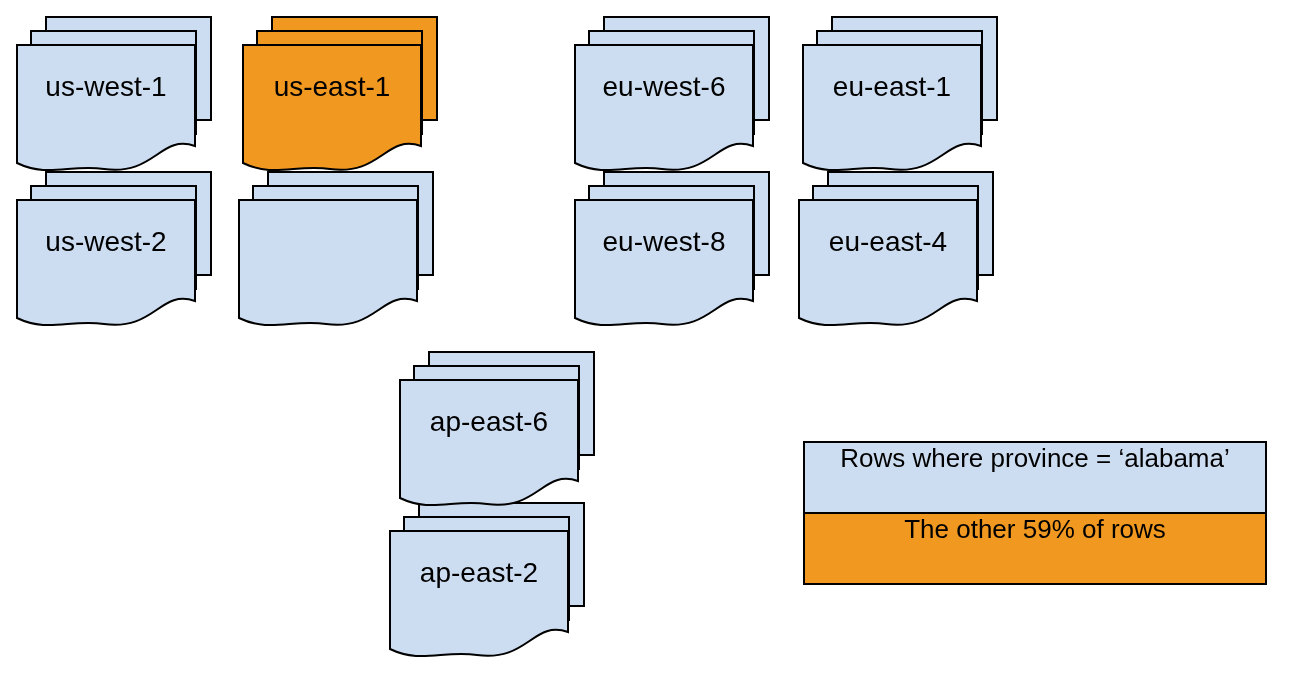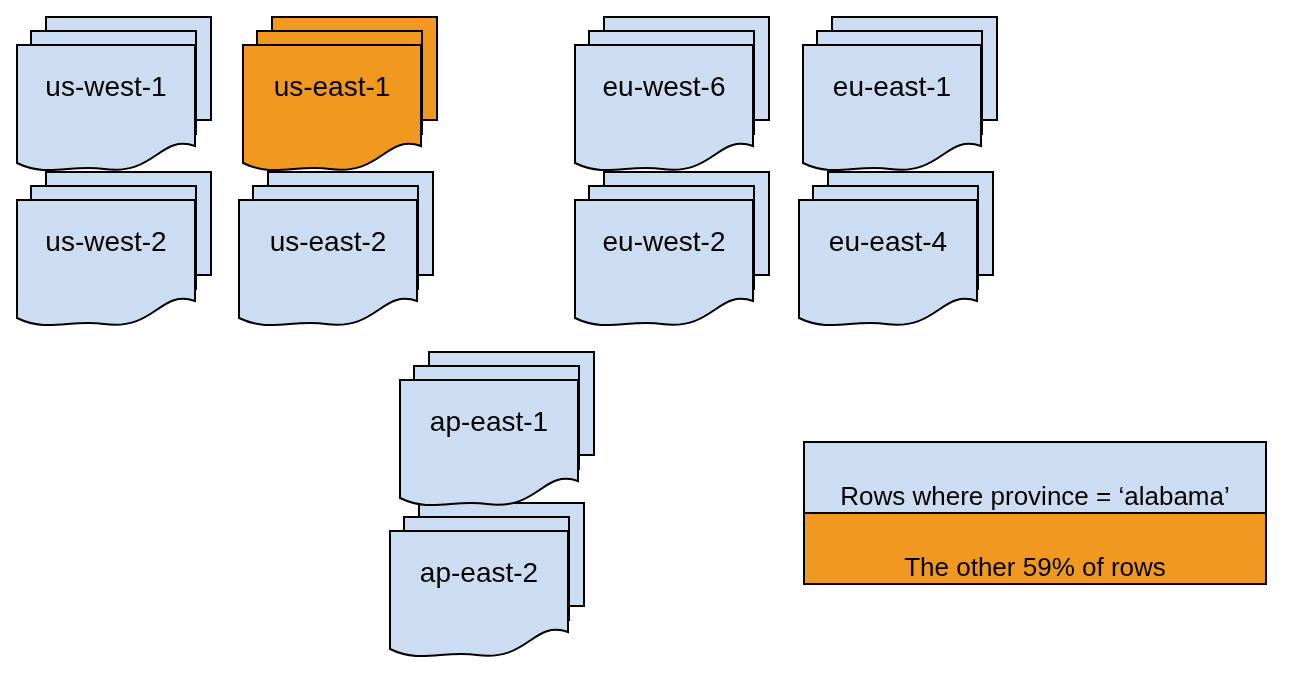--- a/index.html
+++ b/index.html
@@ -60,21 +60,21 @@
     position: absolute;
     left: 803px;
     top: 441px;
     width: 460px;
     border: 2px solid var(--stroke, #000000);
     z-index: 40;
   }
   .legend-row {
     height: 69px;
     display: flex;
-    align-items: flex-end;
+    align-items: flex-start;
     justify-content: center;
     font-size: 26px;
     color: var(--text, #000000);
   }
   .legend-row.row-blue { background: var(--blue, #cdddf1); }
   .legend-row.row-orange {
     background: var(--orange, #f0981f);
     border-top: 2px solid var(--stroke, #000000);
   }
 </style>
@@ -125,42 +125,41 @@
     <svg width="197" height="160" viewBox="0 0 197 160">
         <use href="#docstack-shape"></use>
       </svg>
     <div class="stack-label">us-west-2</div>
   </div>
 
   <div class="stack z-bottom" style="left:238px; top:171px;">
     <svg width="197" height="160" viewBox="0 0 197 160">
         <use href="#docstack-shape"></use>
       </svg>
-    <div class="stack-label">us-east-2</div>
   </div>
 
   <div class="stack z-bottom" style="left:574px; top:171px;">
     <svg width="197" height="160" viewBox="0 0 197 160">
         <use href="#docstack-shape"></use>
       </svg>
-    <div class="stack-label">eu-west-2</div>
+    <div class="stack-label">eu-west-8</div>
   </div>
 
   <div class="stack z-bottom" style="left:798px; top:171px;">
     <svg width="197" height="160" viewBox="0 0 197 160">
         <use href="#docstack-shape"></use>
       </svg>
     <div class="stack-label">eu-east-4</div>
   </div>
 
   <div class="stack z-top" style="left:399px; top:351px;">
     <svg width="197" height="160" viewBox="0 0 197 160">
         <use href="#docstack-shape"></use>
       </svg>
-    <div class="stack-label">ap-east-1</div>
+    <div class="stack-label">ap-east-6</div>
   </div>
 
   <div class="stack z-bottom" style="left:389px; top:502px;">
     <svg width="197" height="160" viewBox="0 0 197 160">
         <use href="#docstack-shape"></use>
       </svg>
     <div class="stack-label">ap-east-2</div>
   </div>
 
   <div class="legend">

